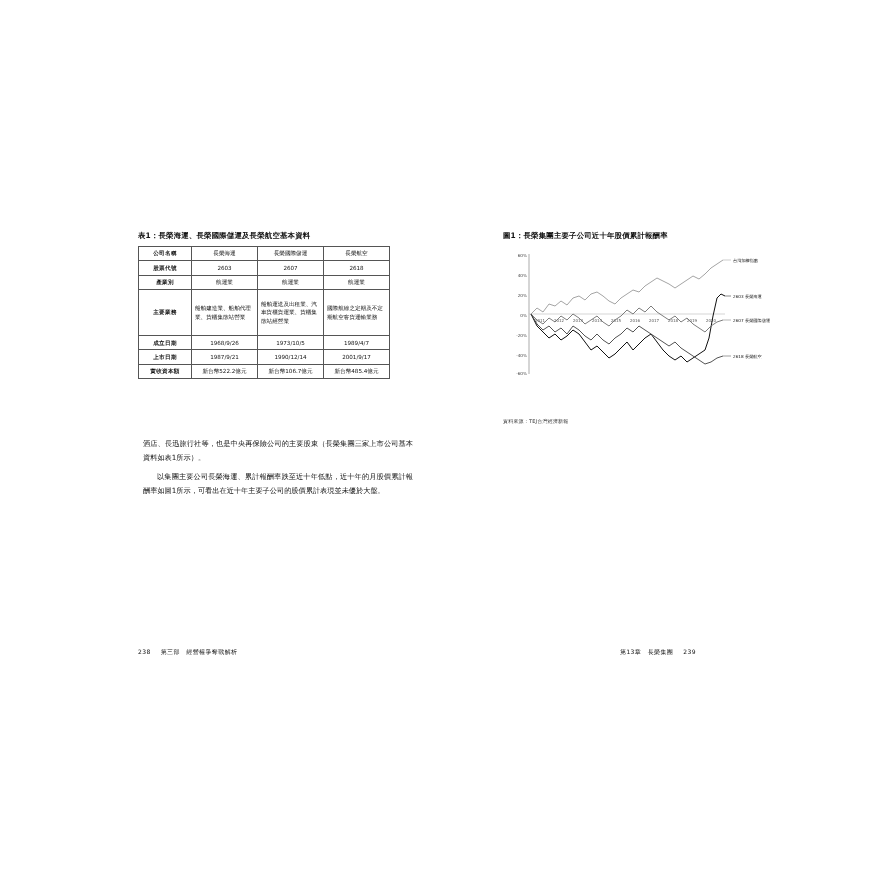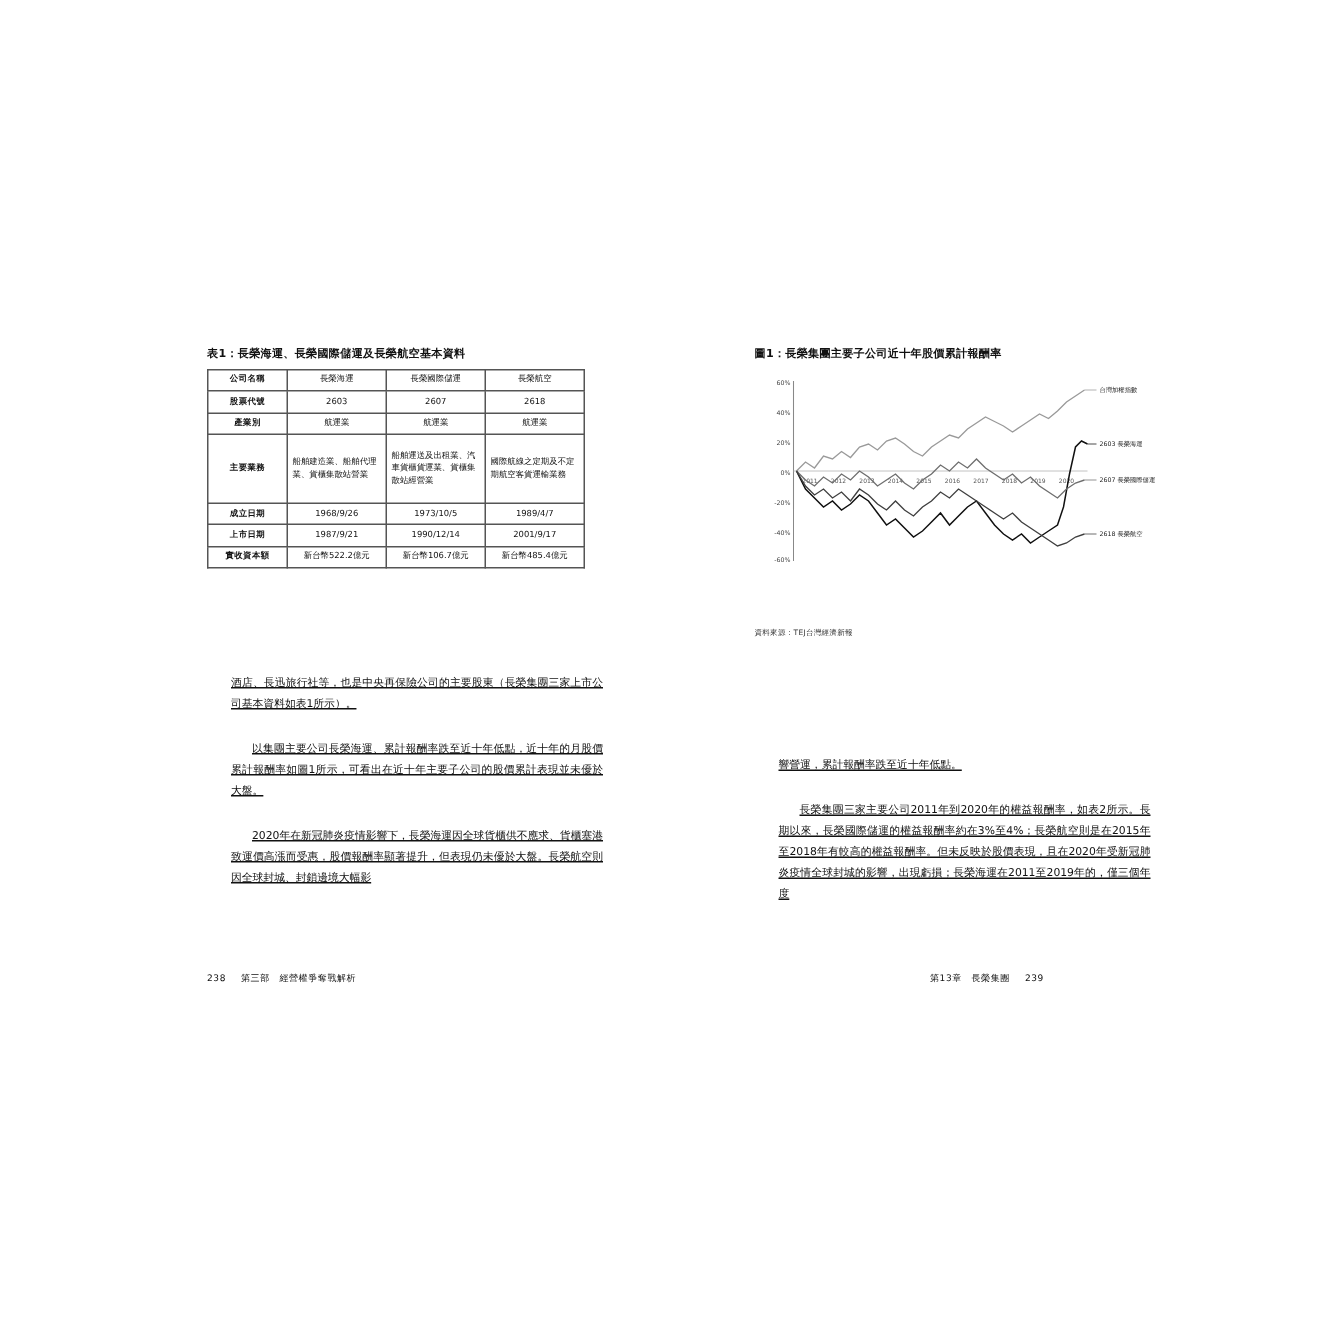--- a/index.html
+++ b/index.html
@@ -93,21 +93,21 @@
   
   .body {
     position: absolute;
     top: 0;
     width: 280px;
     font-size: 7.2px;
     line-height: 1.95;
     color: #111;
     text-align: justify;
   }
-  .body p { margin: 16px; text-decoration: underline; }
+  .body p { margin: 5px; }
   .body p.indent { text-indent: 14px; }
 
   
   .footer {
     position: absolute;
     font-size: 6px;
     color: #111;
     letter-spacing: .4px;
   }
   .footer .num { margin-right: 10px; }
@@ -169,21 +169,20 @@
             <td class="cell">新台幣522.2億元</td>
             <td class="cell">新台幣106.7億元</td>
             <td class="cell">新台幣485.4億元</td>
           </tr>
         </tbody>
       </table>
 
       <div class="body" style="position:absolute; top:200px;">
         <p>酒店、長迅旅行社等，也是中央再保險公司的主要股東（長榮集團三家上市公司基本資料如表1所示）。</p>
         <p class="indent">以集團主要公司長榮海運、累計報酬率跌至近十年低點，近十年的月股價累計報酬率如圖1所示，可看出在近十年主要子公司的股價累計表現並未優於大盤。</p>
-        <p class="indent">2020年在新冠肺炎疫情影響下，長榮海運因全球貨櫃供不應求、貨櫃塞港致運價高漲而受惠，股價報酬率顯著提升，但表現仍未優於大盤。長榮航空則因全球封城、封鎖邊境大幅影</p>
       </div>
     </div>
 
     <div class="col col-right">
 
       <div class="caption">圖1：長榮集團主要子公司近十年股價累計報酬率</div>
 
       <div class="chart-box">
         <svg class="chart-svg" width="280" height="160" viewBox="0 0 280 160">
 
@@ -226,24 +225,20 @@
           <line x1="220" y1="74" x2="228" y2="74" stroke="#6e6e6e" stroke-width="0.5"></line>
           <text x="230" y="75.5" font-size="4.2" fill="#222" font-family="'DejaVu Sans',sans-serif">2607 長榮國際儲運</text>
 
           <line x1="220" y1="110" x2="228" y2="110" stroke="#3f3f3f" stroke-width="0.5"></line>
           <text x="230" y="111.5" font-size="4.2" fill="#222" font-family="'DejaVu Sans',sans-serif">2618 長榮航空</text>
         </svg>
 
         <div class="source">資料來源：TEJ台灣經濟新報</div>
       </div>
 
-      <div class="body" style="position:absolute; top:255px;">
-        <p>響營運，累計報酬率跌至近十年低點。</p>
-        <p class="indent">長榮集團三家主要公司2011年到2020年的權益報酬率，如表2所示。長期以來，長榮國際儲運的權益報酬率約在3%至4%；長榮航空則是在2015年至2018年有較高的權益報酬率。但未反映於股價表現，且在2020年受新冠肺炎疫情全球封城的影響，出現虧損；長榮海運在2011至2019年的，僅三個年度</p>
-      </div>
     </div>
   </div>
 
   <div class="footer footer-left">
     <span class="num">238</span><span>第三部　經營權爭奪戰解析</span>
   </div>
   <div class="footer footer-right">
     <span>第13章　長榮集團</span><span class="num">239</span>
   </div>
 

